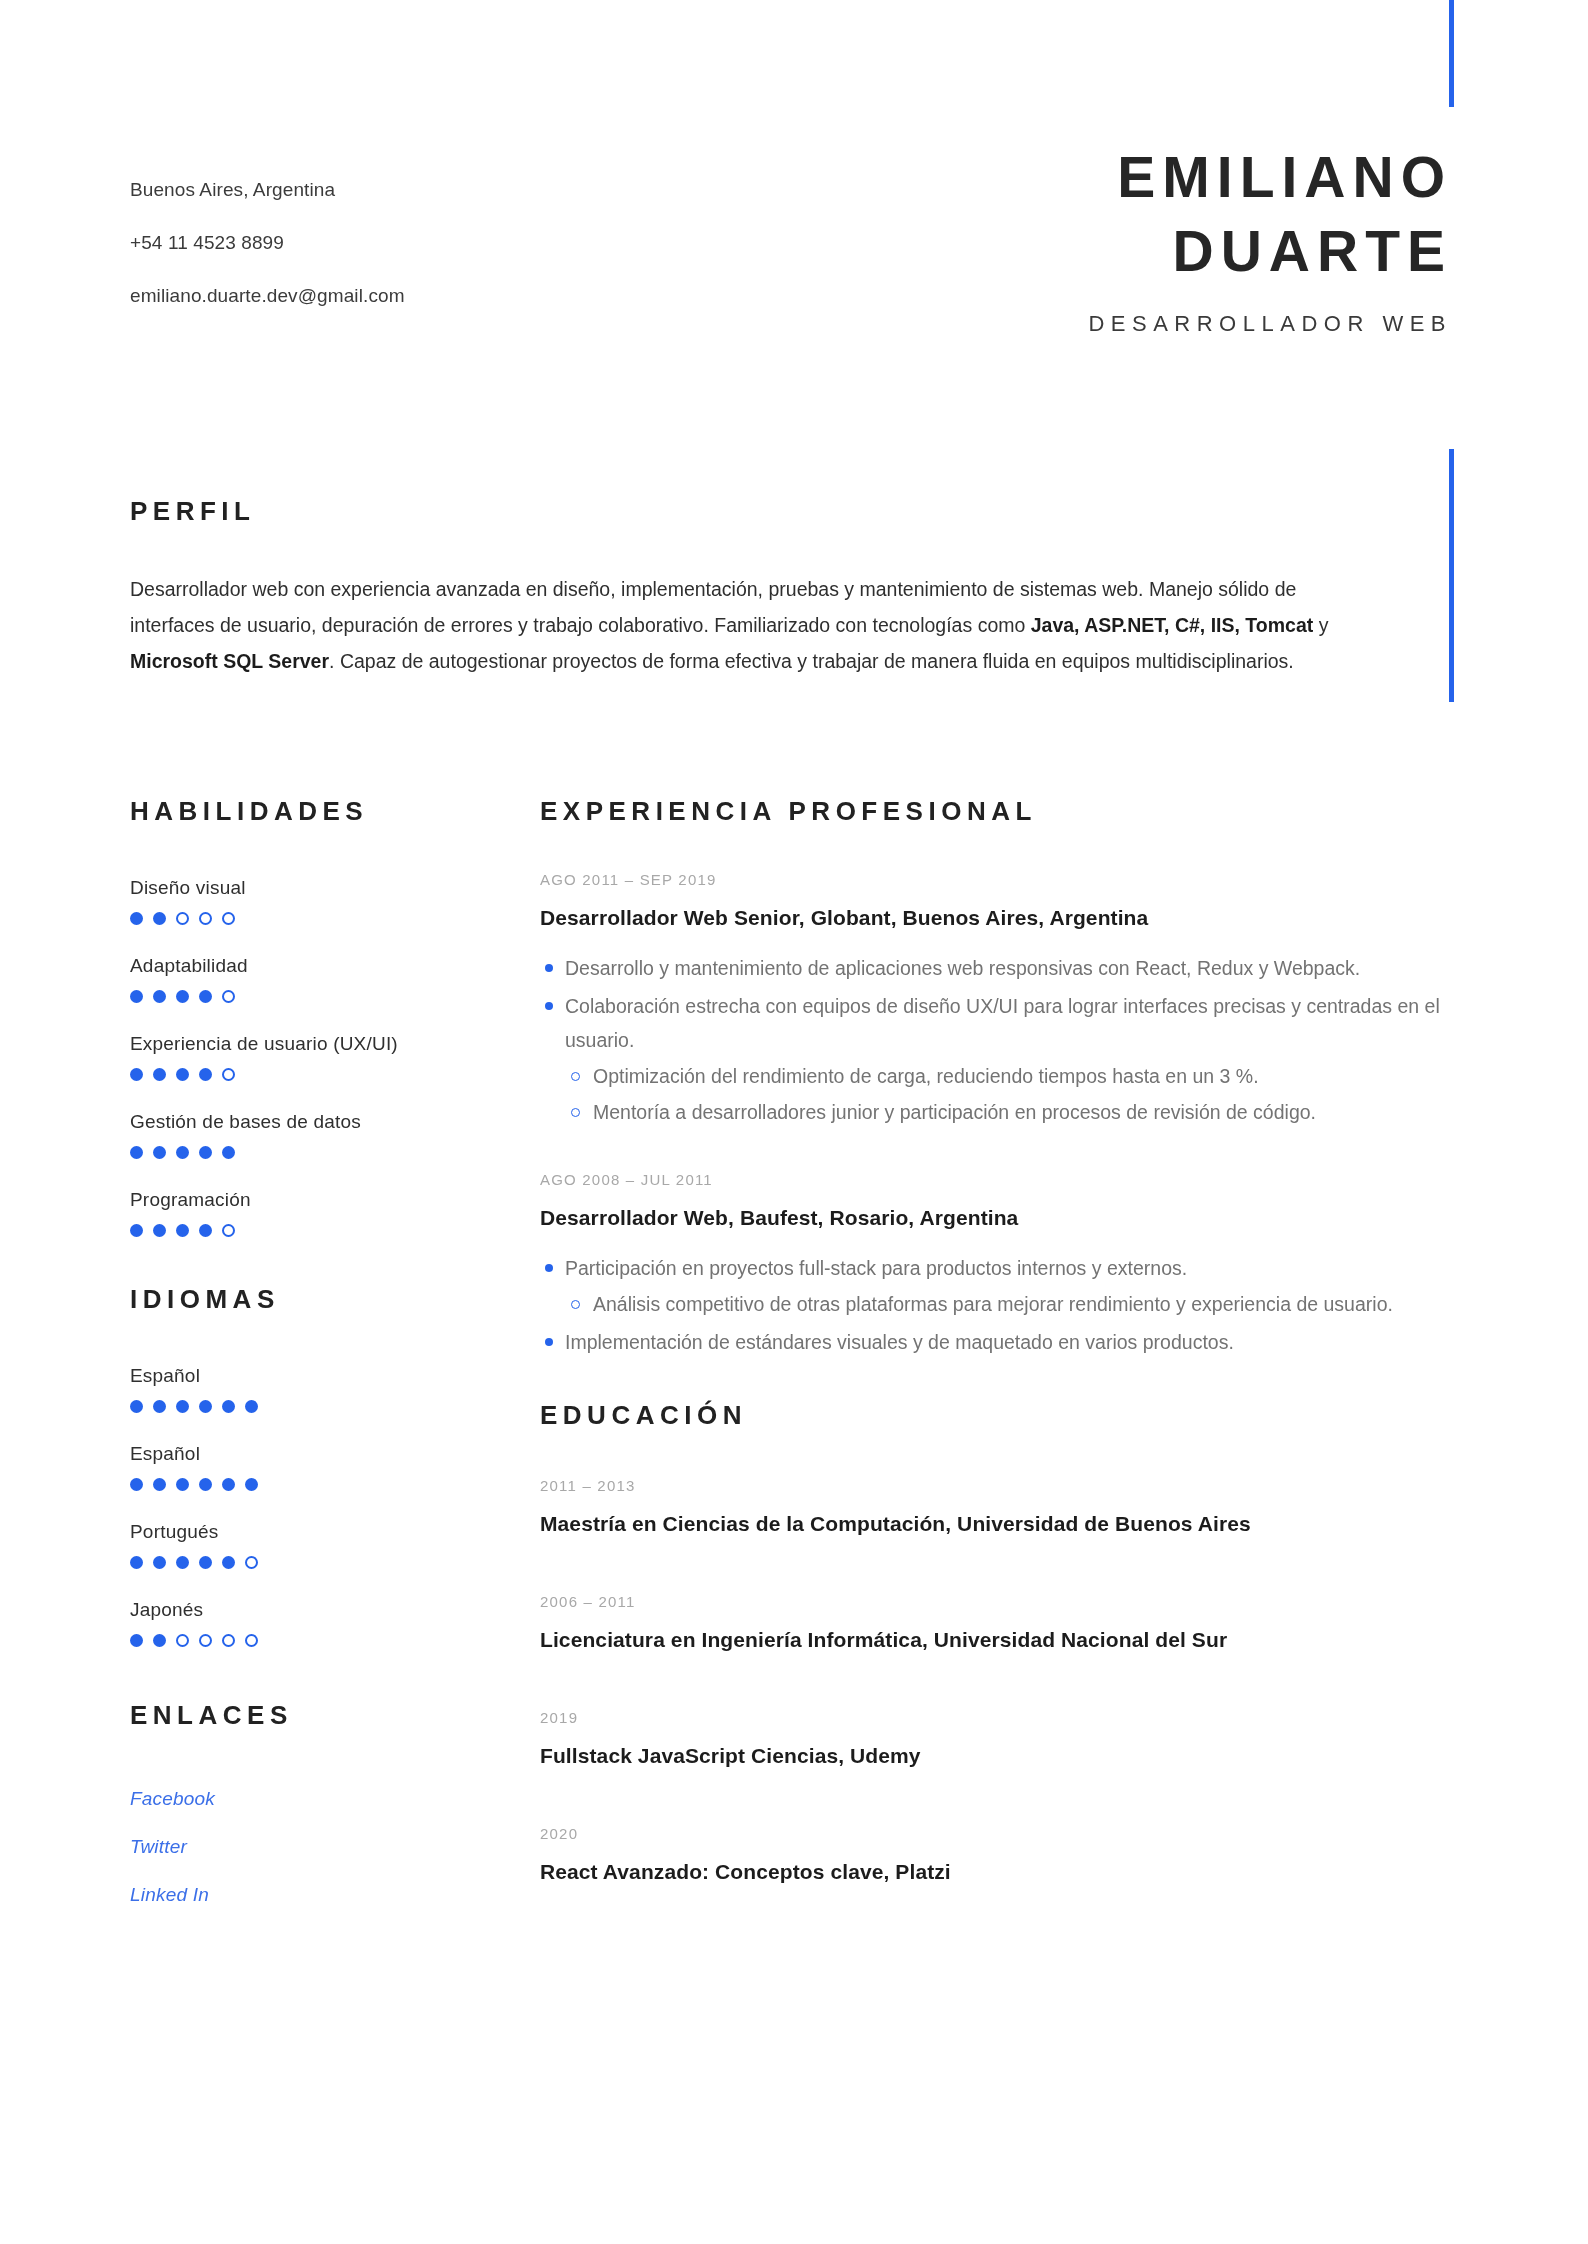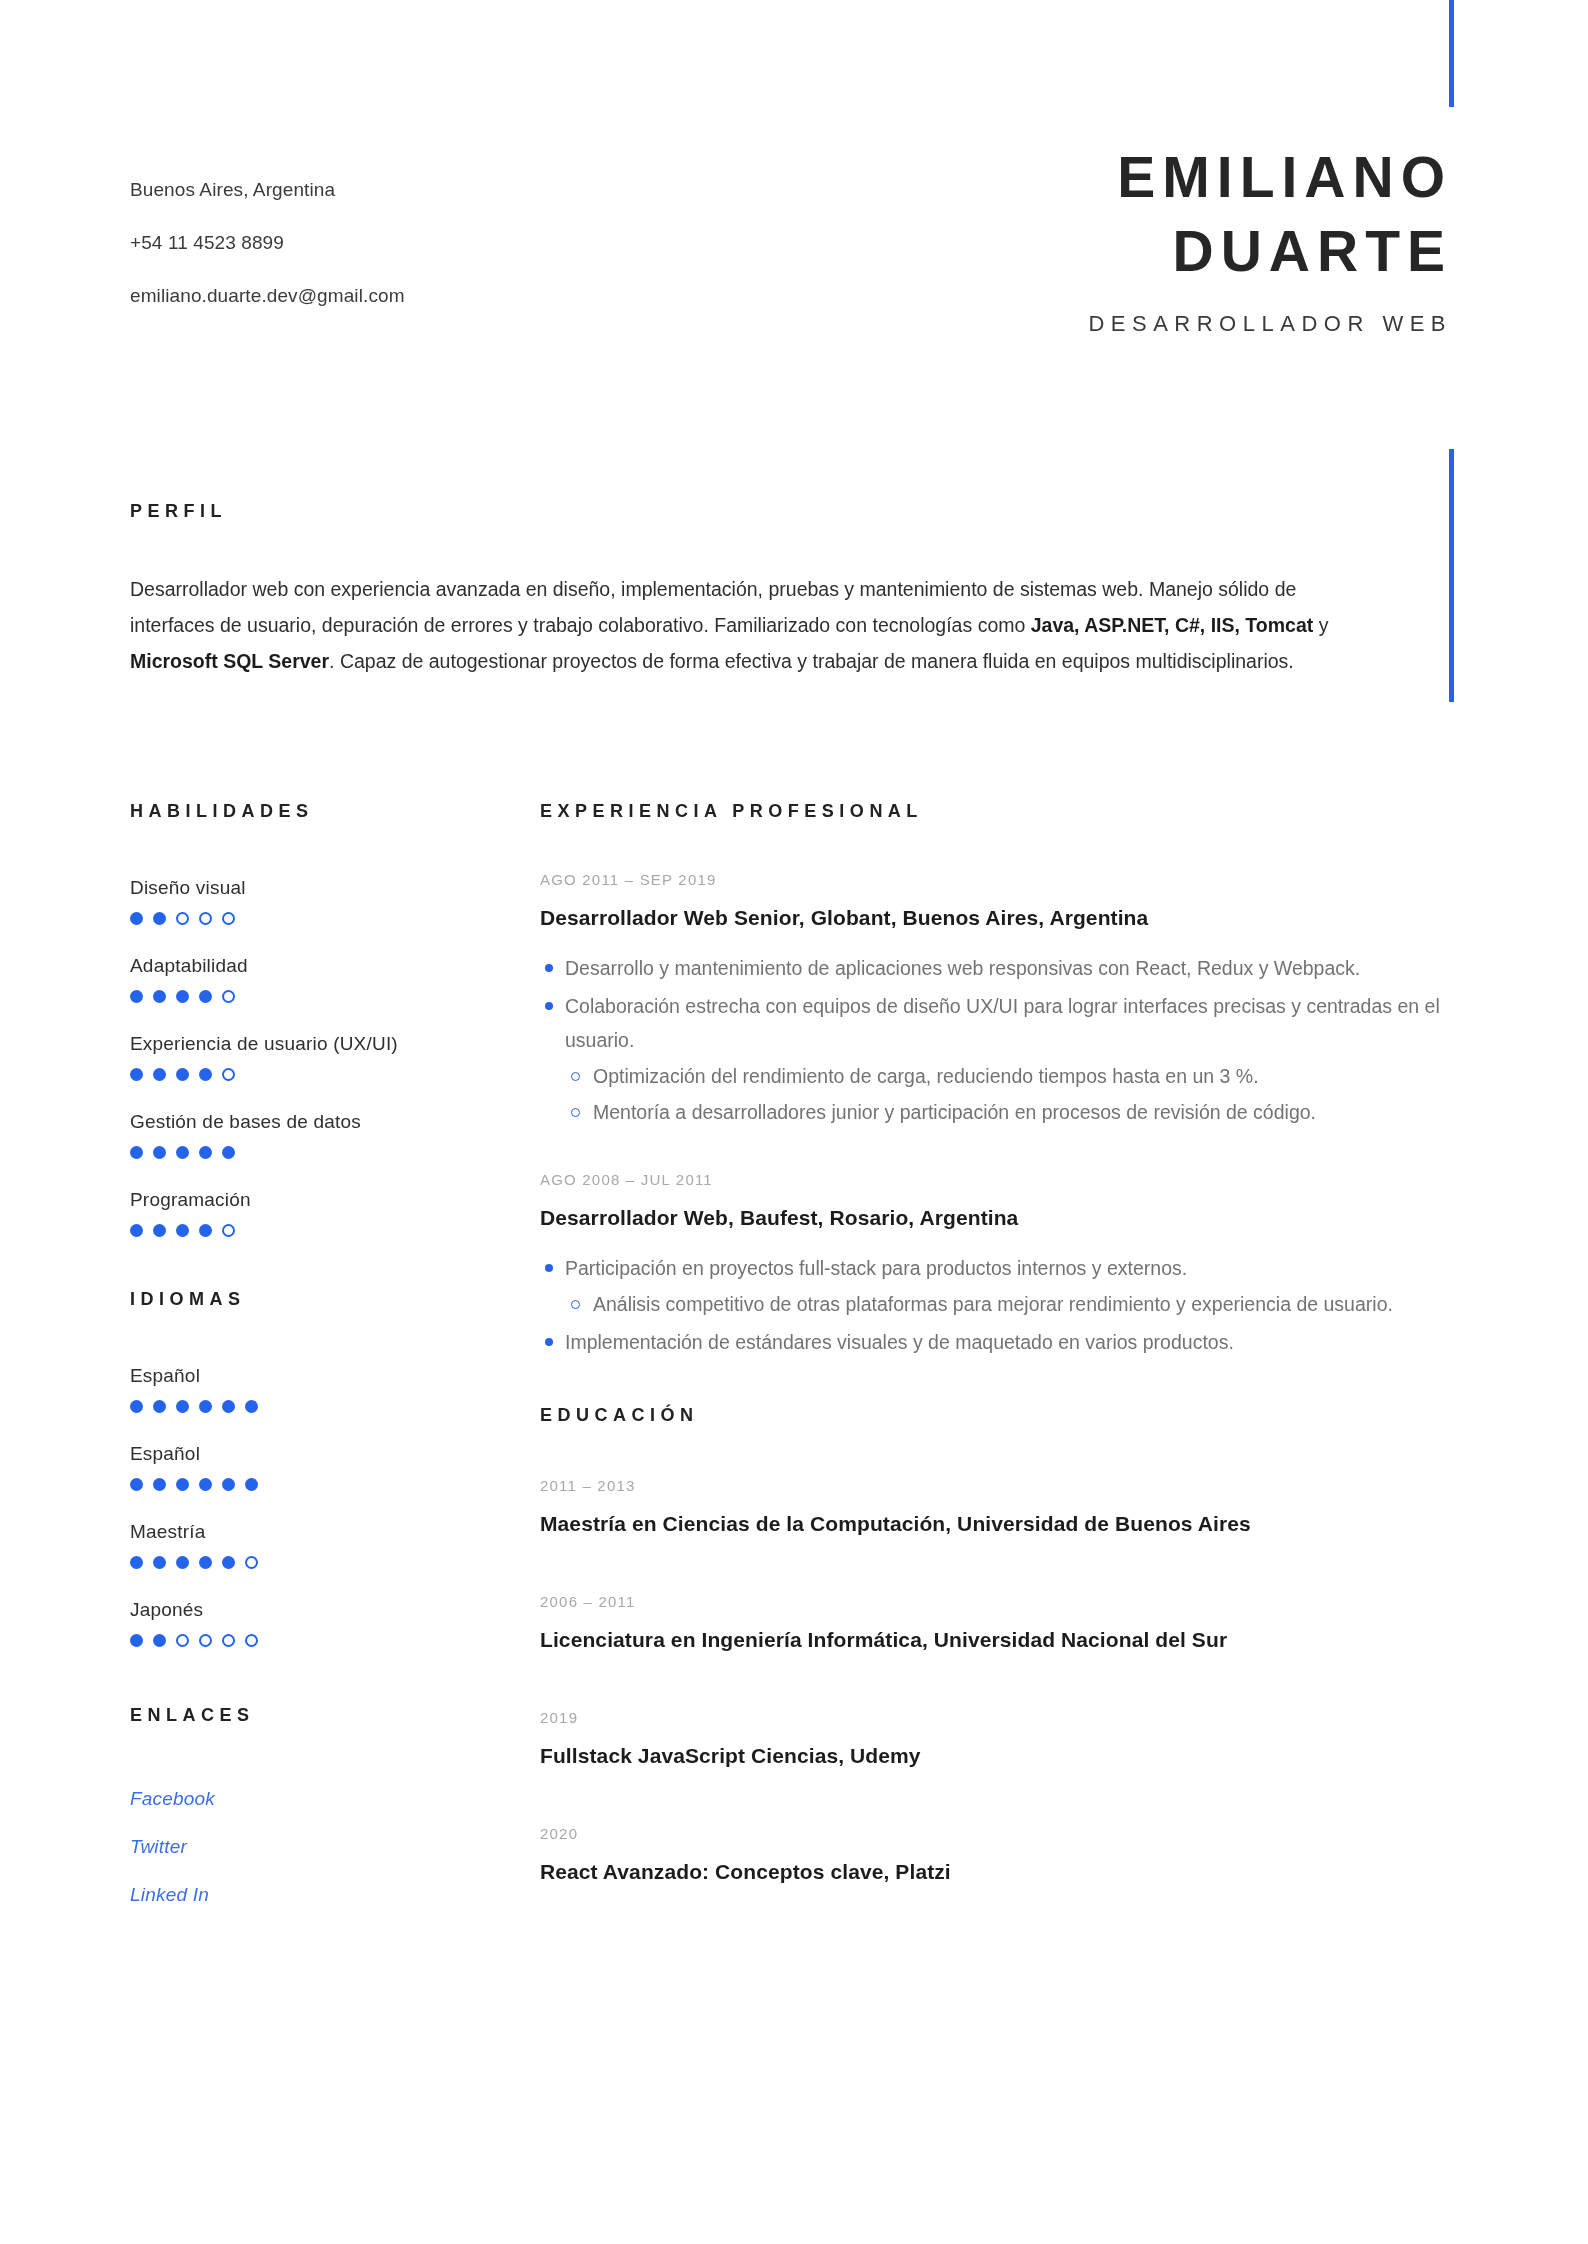--- a/index.html
+++ b/index.html
@@ -70,21 +70,21 @@
     font-size: 22px;
     letter-spacing: 6.5px;
     color: #3a3a3a;
     text-transform: uppercase;
     margin-top: 22px;
     line-height: 28px;
   }
 
   
   .sec-heading {
-    font-size: 18px;
+    font-size: 26px;
     font-weight: bold;
     letter-spacing: 5.5px;
     color: #222222;
     text-transform: uppercase;
     line-height: 32px;
   }
 
   
   .perfil {
     position: absolute;
@@ -330,21 +330,21 @@
               <div class="dots">
                 <span class="dot on"></span>
                 <span class="dot on"></span>
                 <span class="dot on"></span>
                 <span class="dot on"></span>
                 <span class="dot on"></span>
                 <span class="dot on"></span>
               </div>
             </div>
             <div class="rate-item">
-              <div class="rate-label">Maestría</div>
+              <div class="rate-label">Portugués</div>
               <div class="dots">
                 <span class="dot on"></span>
                 <span class="dot on"></span>
                 <span class="dot on"></span>
                 <span class="dot on"></span>
                 <span class="dot on"></span>
                 <span class="dot off"></span>
               </div>
             </div>
             <div class="rate-item">

